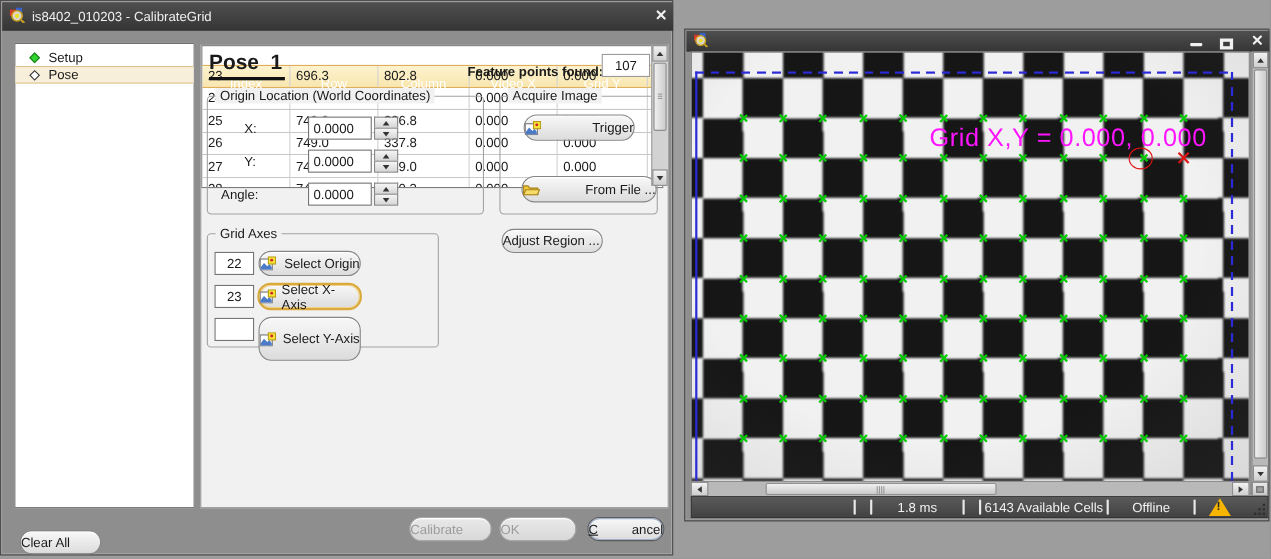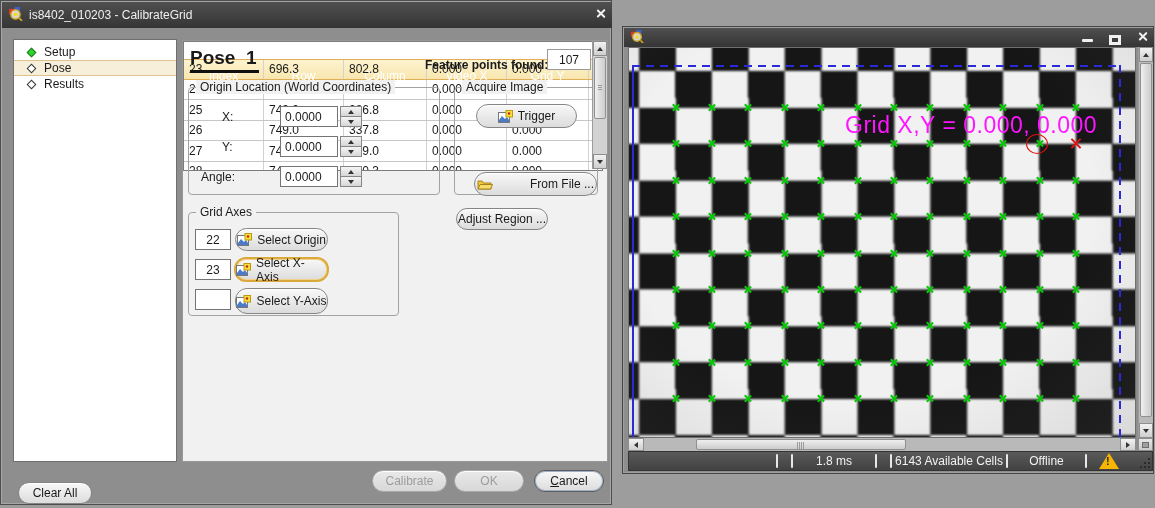--- a/index.html
+++ b/index.html
@@ -50,21 +50,21 @@
   .tri-up { width:0; height:0; border-left:3.5px solid transparent; border-right:3.5px solid transparent;
             border-bottom:4px solid #333; }
   .tri-down { width:0; height:0; border-left:3.5px solid transparent; border-right:3.5px solid transparent;
             border-top:4px solid #333; }
   .tri-left { width:0; height:0; border-top:3.5px solid transparent; border-bottom:3.5px solid transparent;
             border-right:4px solid #333; }
   .tri-right { width:0; height:0; border-top:3.5px solid transparent; border-bottom:3.5px solid transparent;
             border-left:4px solid #333; }
 
   .btn { position:absolute; background:linear-gradient(#f8f8f8,#dcdcdc); border:1px solid #858585;
-         border-radius:12px; display:flex; align-items:center; justify-content:center;
+         border-radius:12px; display:flex; align-items:center; justify-content:space-between;
          box-shadow:inset 0 1px 0 #fff; font-size:12px; color:#1a1a1a; }
   .btn .ico { margin-right:5px; display:inline-flex; }
   .btn.active { border:2px solid #d9a93c; box-shadow:inset 0 0 0 1px #f2d28a; }
   .btn.disabled { color:#9c9c9c; background:linear-gradient(#e9e9e9,#d8d8d8); border-color:#a8a8a8; }
   .btn.default { border:1px solid #5c5c5c; box-shadow:inset 0 0 0 1px #9fb0c8, inset 0 1px 0 #fff; }
 
   
   #tbl { left:4px; top:288px; width:420px; height:130px; border:1px solid #7c7c7c; background:#fff;
          overflow:hidden; }
   #tbl-head { display:flex; height:17px; }
@@ -160,24 +160,20 @@
   <div id="tree" class="abs">
     <div style="height:4px"></div>
     <div class="tree-item">
       <span class="diamond filled"></span>
       <span>Setup</span>
     </div>
     <div class="tree-item sel">
       <span class="diamond hollow"></span>
       <span>Pose</span>
     </div>
-    <div class="tree-item">
-      <span class="diamond hollow"></span>
-      <span>Results</span>
-    </div>
   </div>
 
   <div id="panel" class="abs">
 
     <span id="pose-title" class="abs">Pose  1</span>
     <span id="fp-label" class="abs">Feature points found:</span>
     <div id="fp-box" class="abs">107</div>
 
     <div class="group" style="left:5px; top:46px; width:252px; height:108px;">
       <span class="legend">Origin Location (World Coordinates)</span>
@@ -219,21 +215,21 @@
         <span class="ico">
             <svg width="15" height="13">
               <rect x="0.5" y="2.5" width="11" height="10" fill="#fff" stroke="#777"></rect>
               <path d="M1 10 L4 6 L7 9 L9 7 L11 10 L11 12 L1 12 Z" fill="#4a7ac8"></path>
               <rect x="8" y="0.5" width="6.5" height="6.5" fill="#f7e23a" stroke="#b89b10"></rect>
               <circle cx="11" cy="3.5" r="1.3" fill="#d02020"></circle>
             </svg>
           </span>
         <span>Trigger</span>
       </div>
-      <div class="btn" style="left:19px; top:84px; width:123px; height:24px;gap:32px;">
+      <div class="btn" style="left:19px; top:72px; width:123px; height:24px;gap:32px;">
         <span class="ico">
             <svg width="16" height="12">
               <path d="M1 3 L5 3 L6.5 5 L14 5 L14 11 L1 11 Z" fill="#f0c83c" stroke="#a8831a"></path>
               <path d="M1 11 L3 6.5 L15.5 6.5 L13.5 11 Z" fill="#f7dc6a" stroke="#a8831a"></path>
             </svg>
           </span>
         <span>From File ...</span>
       </div>
     </div>
 
@@ -257,21 +253,21 @@
             <svg width="15" height="13">
               <rect x="0.5" y="2.5" width="11" height="10" fill="#fff" stroke="#777"></rect>
               <path d="M1 10 L4 6 L7 9 L9 7 L11 10 L11 12 L1 12 Z" fill="#4a7ac8"></path>
               <rect x="8" y="0.5" width="6.5" height="6.5" fill="#f7e23a" stroke="#b89b10"></rect>
               <circle cx="11" cy="3.5" r="1.3" fill="#d02020"></circle>
             </svg>
           </span>
         <span>Select X-Axis</span>
       </div>
       <div class="txtbox" style="left:6px; top:76px; width:36px; justify-content:center; padding-left:0;"></div>
-      <div class="btn" style="left:46px; top:75px; width:93px; height:26px;">
+      <div class="btn" style="left:46px; top:75px; width:93px; height:40px;">
         <span class="ico">
             <svg width="15" height="13">
               <rect x="0.5" y="2.5" width="11" height="10" fill="#fff" stroke="#777"></rect>
               <path d="M1 10 L4 6 L7 9 L9 7 L11 10 L11 12 L1 12 Z" fill="#4a7ac8"></path>
               <rect x="8" y="0.5" width="6.5" height="6.5" fill="#f7e23a" stroke="#b89b10"></rect>
               <circle cx="11" cy="3.5" r="1.3" fill="#d02020"></circle>
             </svg>
           </span>
         <span>Select Y-Axis</span>
       </div>

